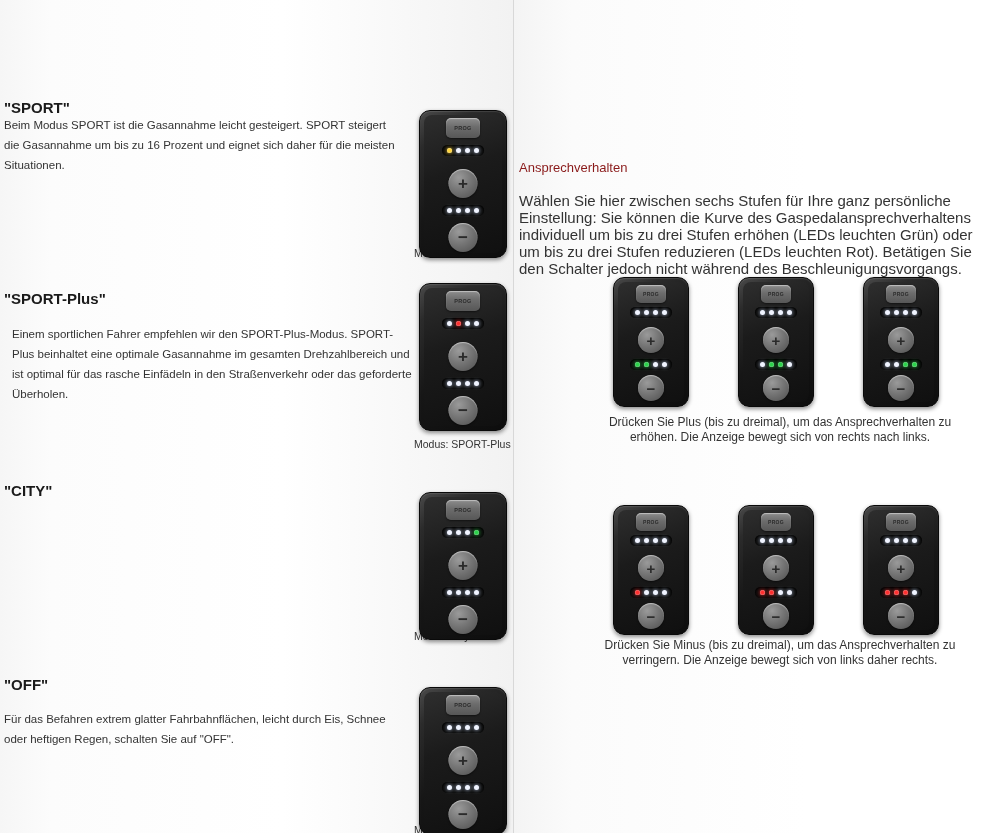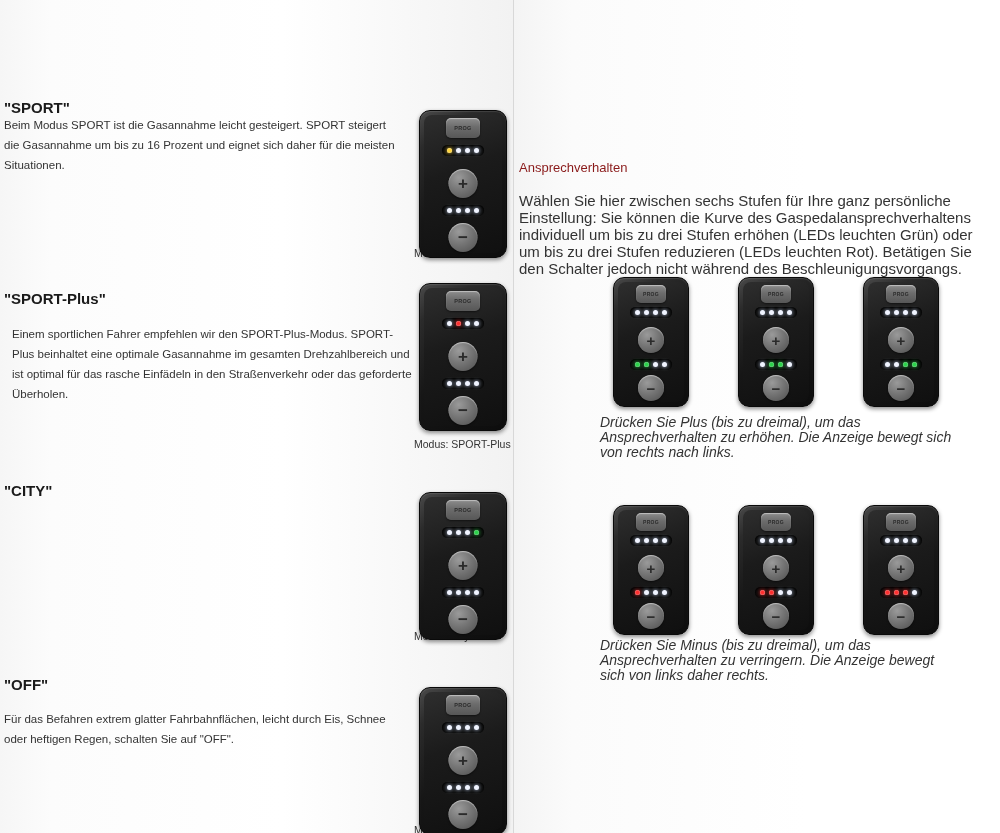--- a/index.html
+++ b/index.html
@@ -39,21 +39,21 @@
   }
 
   .ind-title{
     position:absolute;left:519px;top:160px;font-size:13px;color:#8a1a1a;
   }
   .ind-body{
     position:absolute;left:519px;top:192px;width:472px;
     font-size:15px;line-height:17px;color:#333;
   }
   .ind-note{
-    position:absolute;font-size:14px;line-height:15px;color:#333;text-align:left;font-style:italic;
+    position:absolute;font-size:12px;line-height:15px;color:#333;text-align:center;
   }
 
   
   .device{
     position:absolute;
     width:74px;height:128px;
     border-radius:11px;
     background:linear-gradient(145deg,#4a4a4a 0%,#2b2b2b 18%,#161616 55%,#0d0d0d 100%);
     box-shadow:0 2px 4px rgba(0,0,0,.45), inset 0 1px 1px rgba(255,255,255,.12);
     border:1px solid #0a0a0a;

